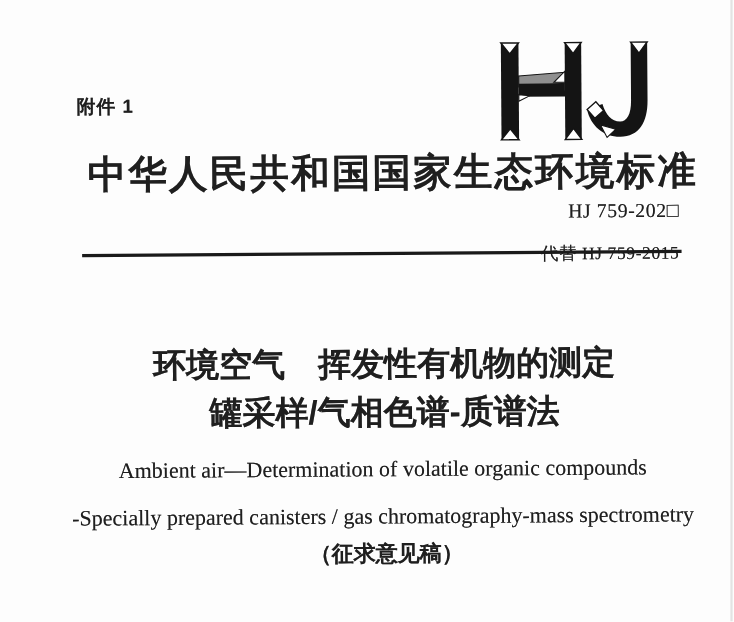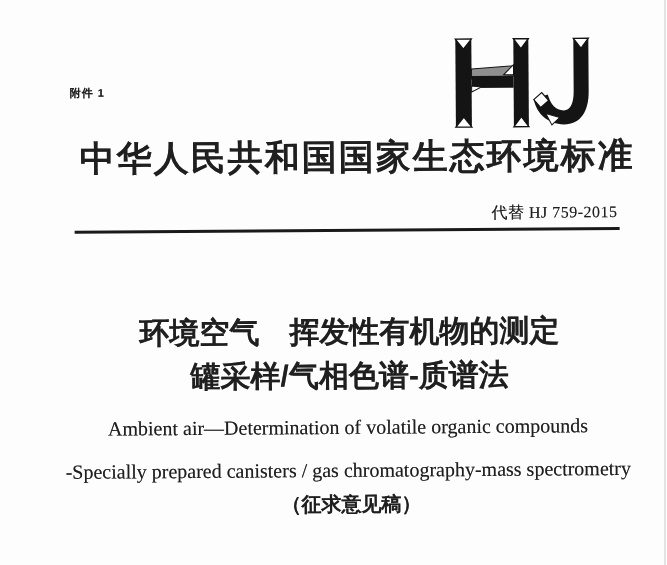--- a/index.html
+++ b/index.html
@@ -19,21 +19,21 @@
   .page{
     position:absolute;inset:0;
     transform:rotate(-0.4deg);
     transform-origin:50% 50%;
   }
   .page *{text-shadow:0 0 0.5px rgba(25,25,25,0.55);}
   .abs{position:absolute;}
   .attachment-label{
     left:71px;top:84px;
     font-family:"Liberation Sans","DejaVu Sans",sans-serif;
-    font-weight:600;font-size:11px;letter-spacing:1px;
+    font-weight:600;font-size:17px;letter-spacing:1px;
     white-space:nowrap;
   }
   .hj-logo{left:450px;top:33px;width:150px;height:100px;}
   .category-title{
     left:0;right:0;top:138px;
     padding-left:49px;
     text-align:center;
     font-family:"Liberation Serif","DejaVu Serif",serif;
     font-weight:bold;
     font-size:35px;line-height:40px;
@@ -117,20 +117,21 @@
 
       <polygon points="85,68 93,61 100,69 92,76" fill="#ffffff" stroke="#141414" stroke-width="1.2"></polygon>
 
       <polygon points="97,82 111,86 103,93.5" fill="#ffffff" stroke="#141414" stroke-width="1"></polygon>
     </g>
   </svg>
 
   <div class="abs category-title">中华人民共和国国家生态环境标准</div>
 
   <div class="abs numbers-block">
+    <div class="standard-number">HJ 759-202□</div>
     <div class="replaces-label">代替 HJ 759-2015</div>
   </div>
 
   <div class="abs header-rule"></div>
 
   <div class="abs cn-title">
     <div>环境空气　挥发性有机物的测定</div>
     <div>罐采样/气相色谱-质谱法</div>
   </div>
 

